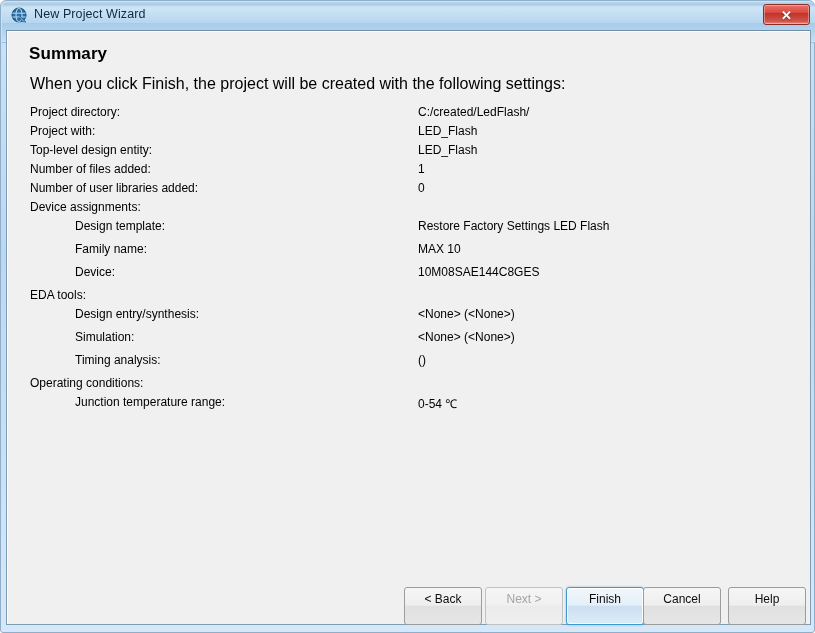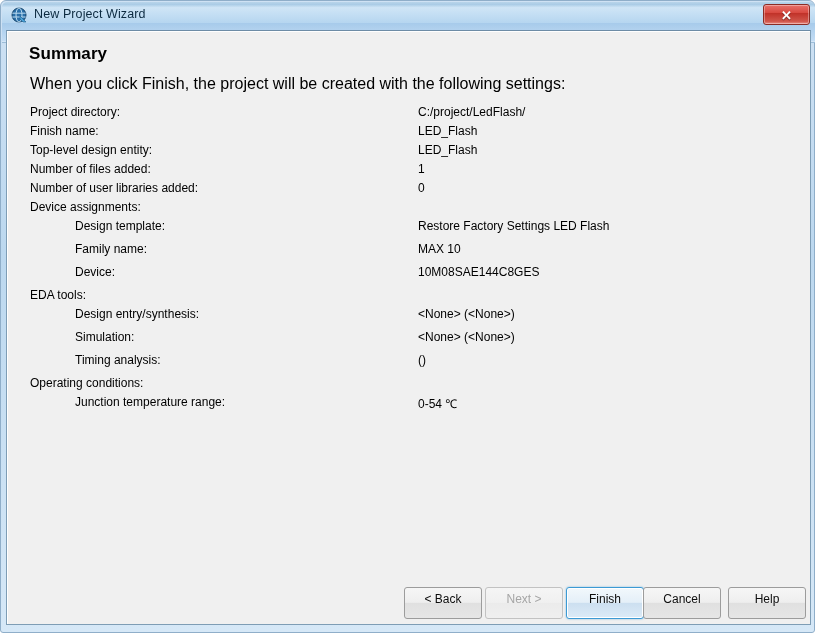--- a/index.html
+++ b/index.html
@@ -150,21 +150,21 @@
   #button-bar {
     position: absolute;
     left: 0;
     bottom: 13px;
     width: 100%;
     height: 24px;
   }
   .btn {
     position: absolute;
     top: 0;
-    height: 32px;
+    height: 38px;
     box-sizing: border-box;
     font-family: "Liberation Sans", sans-serif;
     font-size: 12px;
     color: #0d0d0d;
     text-align: center;
     line-height: 22px;
     border: 1px solid #9c9c9c;
     border-radius: 3px;
     background: linear-gradient(180deg,#f6f6f6 0%, #eeeeee 48%, #e0e0e0 50%, #e6e6e6 100%);
     cursor: pointer;
@@ -211,24 +211,24 @@
 
   <div id="client">
     <div id="client-inner">
 
       <div id="page-title">Summary</div>
       <div id="page-intro">When you click Finish, the project will be created with the following settings:</div>
 
       <div id="summary-list">
           <div class="row">
             <span class="label">Project directory:</span>
-            <span class="value">C:/project/LedFlash/</span>
-          </div>
-          <div class="row">
-            <span class="label">Finish name:</span>
+            <span class="value">C:/created/LedFlash/</span>
+          </div>
+          <div class="row">
+            <span class="label">Project with:</span>
             <span class="value">LED_Flash</span>
           </div>
           <div class="row">
             <span class="label">Top-level design entity:</span>
             <span class="value">LED_Flash</span>
           </div>
           <div class="row">
             <span class="label">Number of files added:</span>
             <span class="value">1</span>
           </div>

